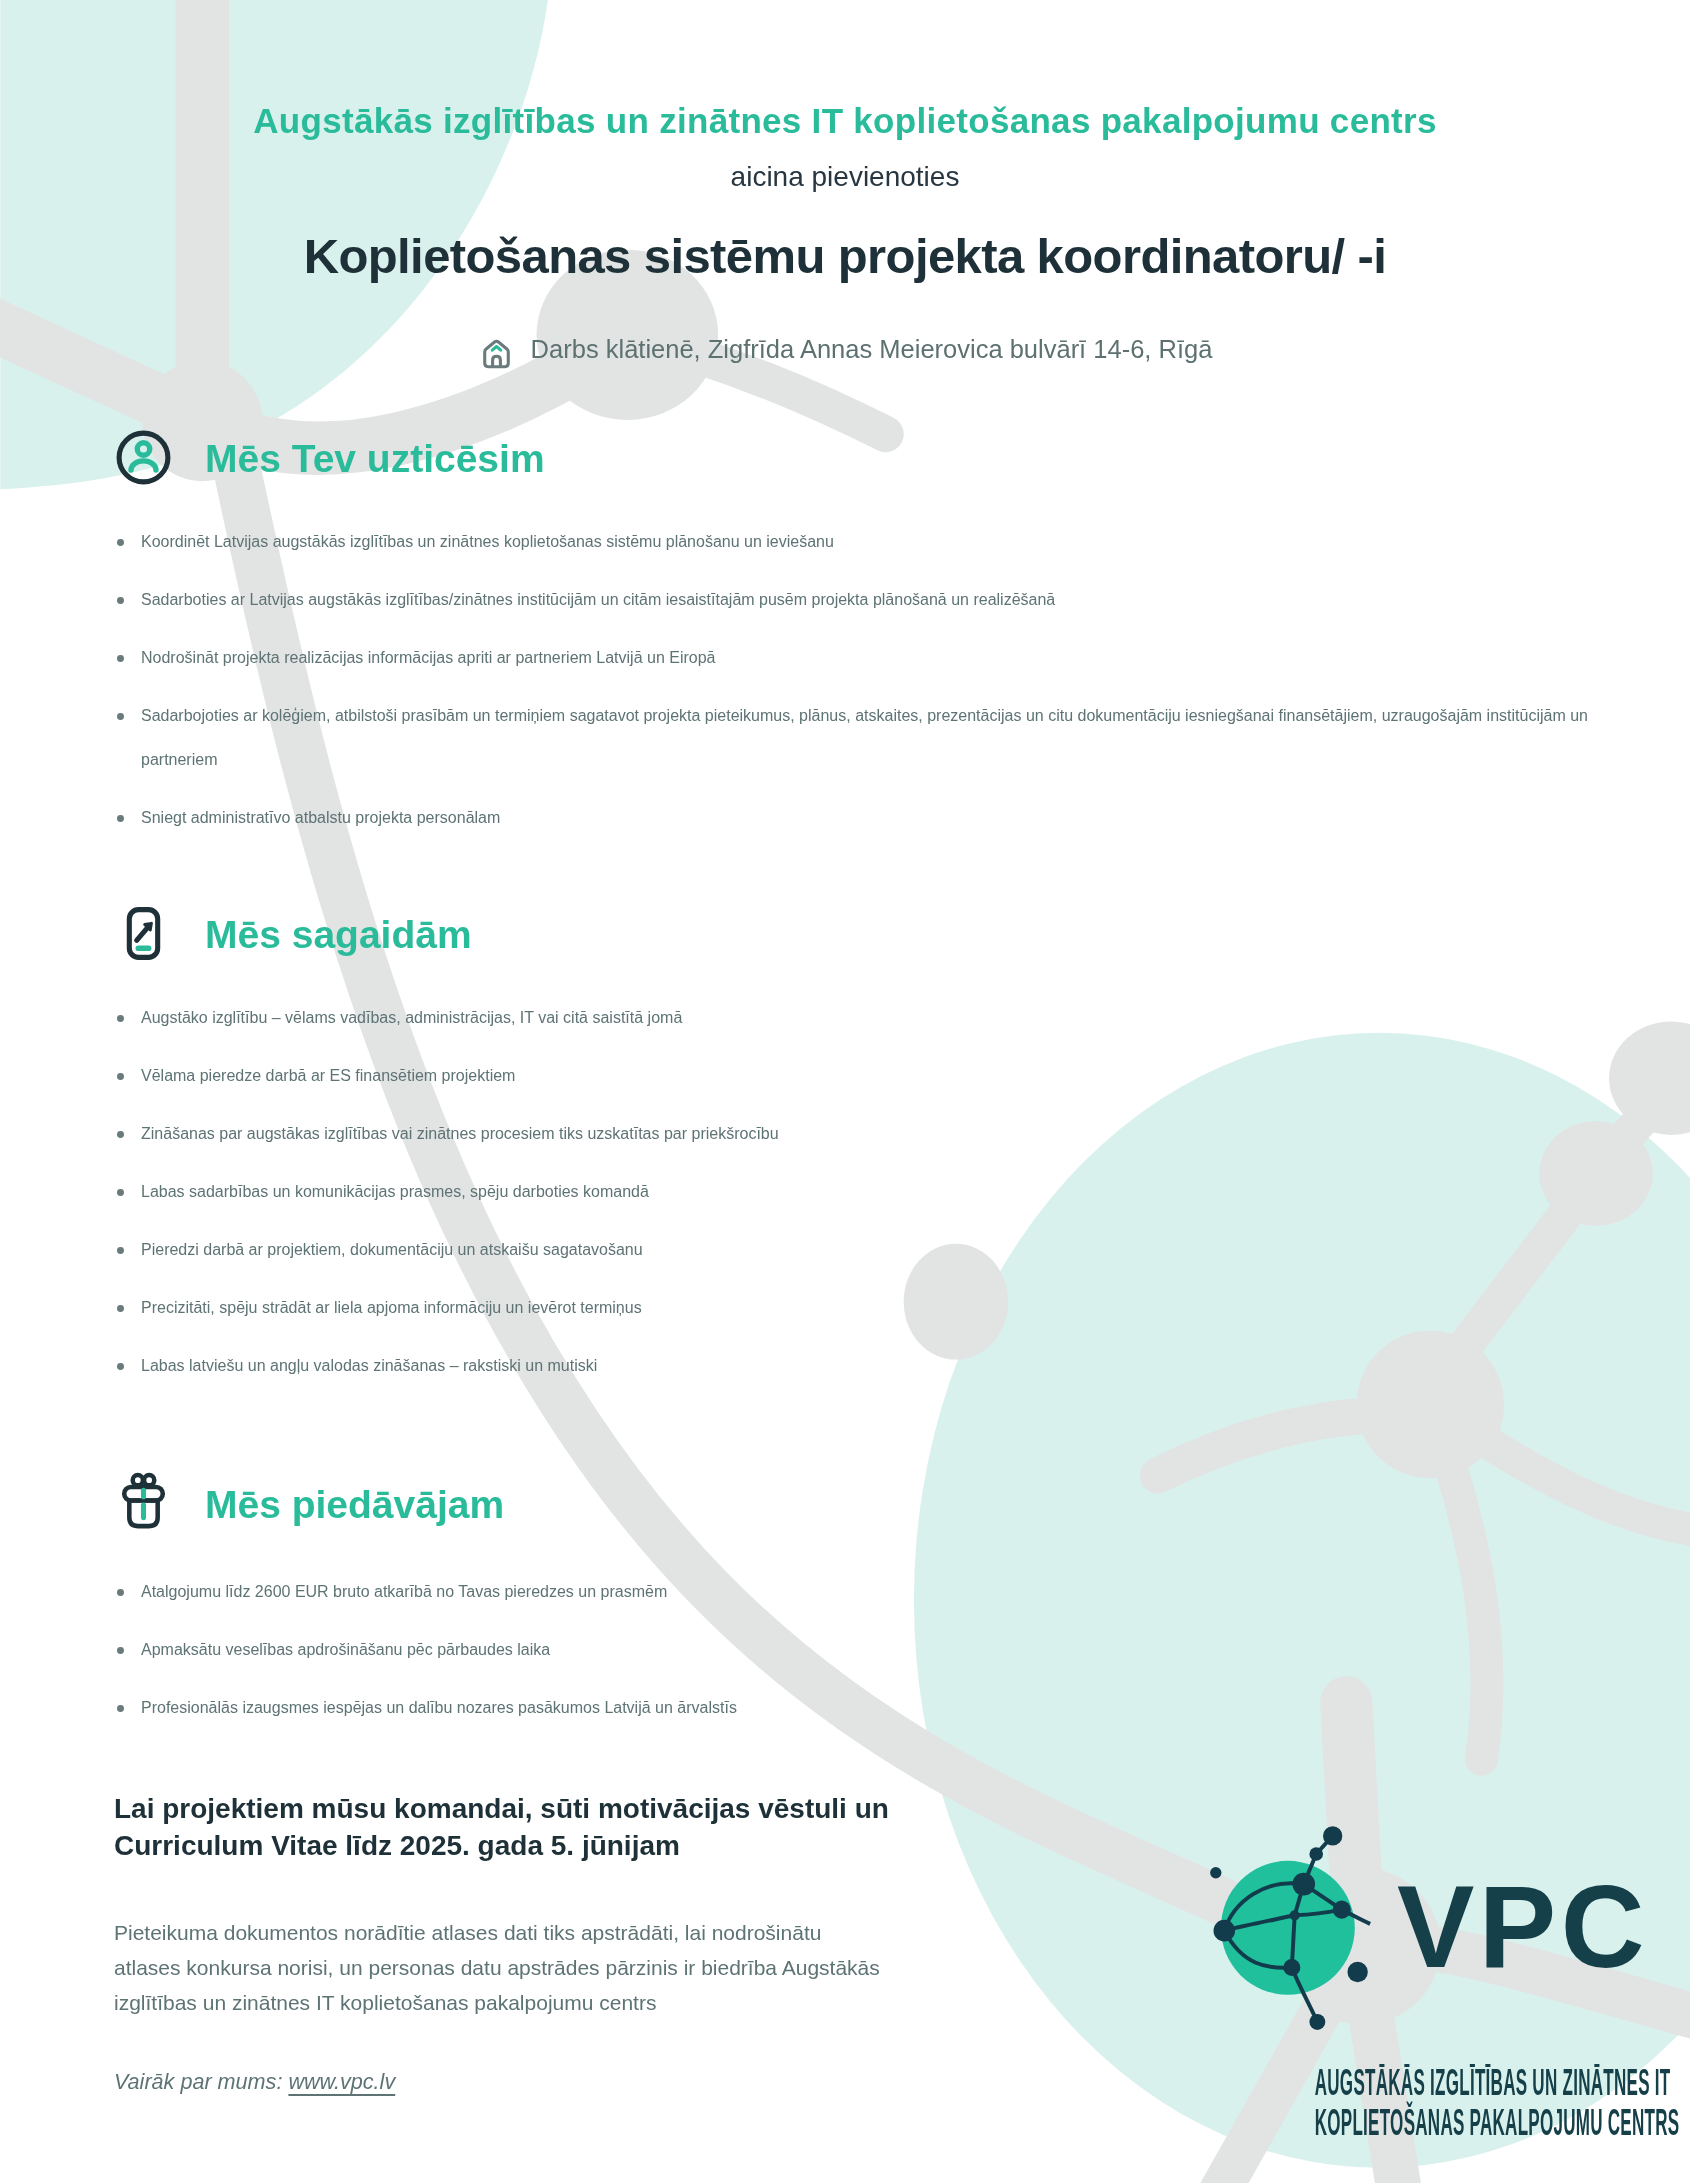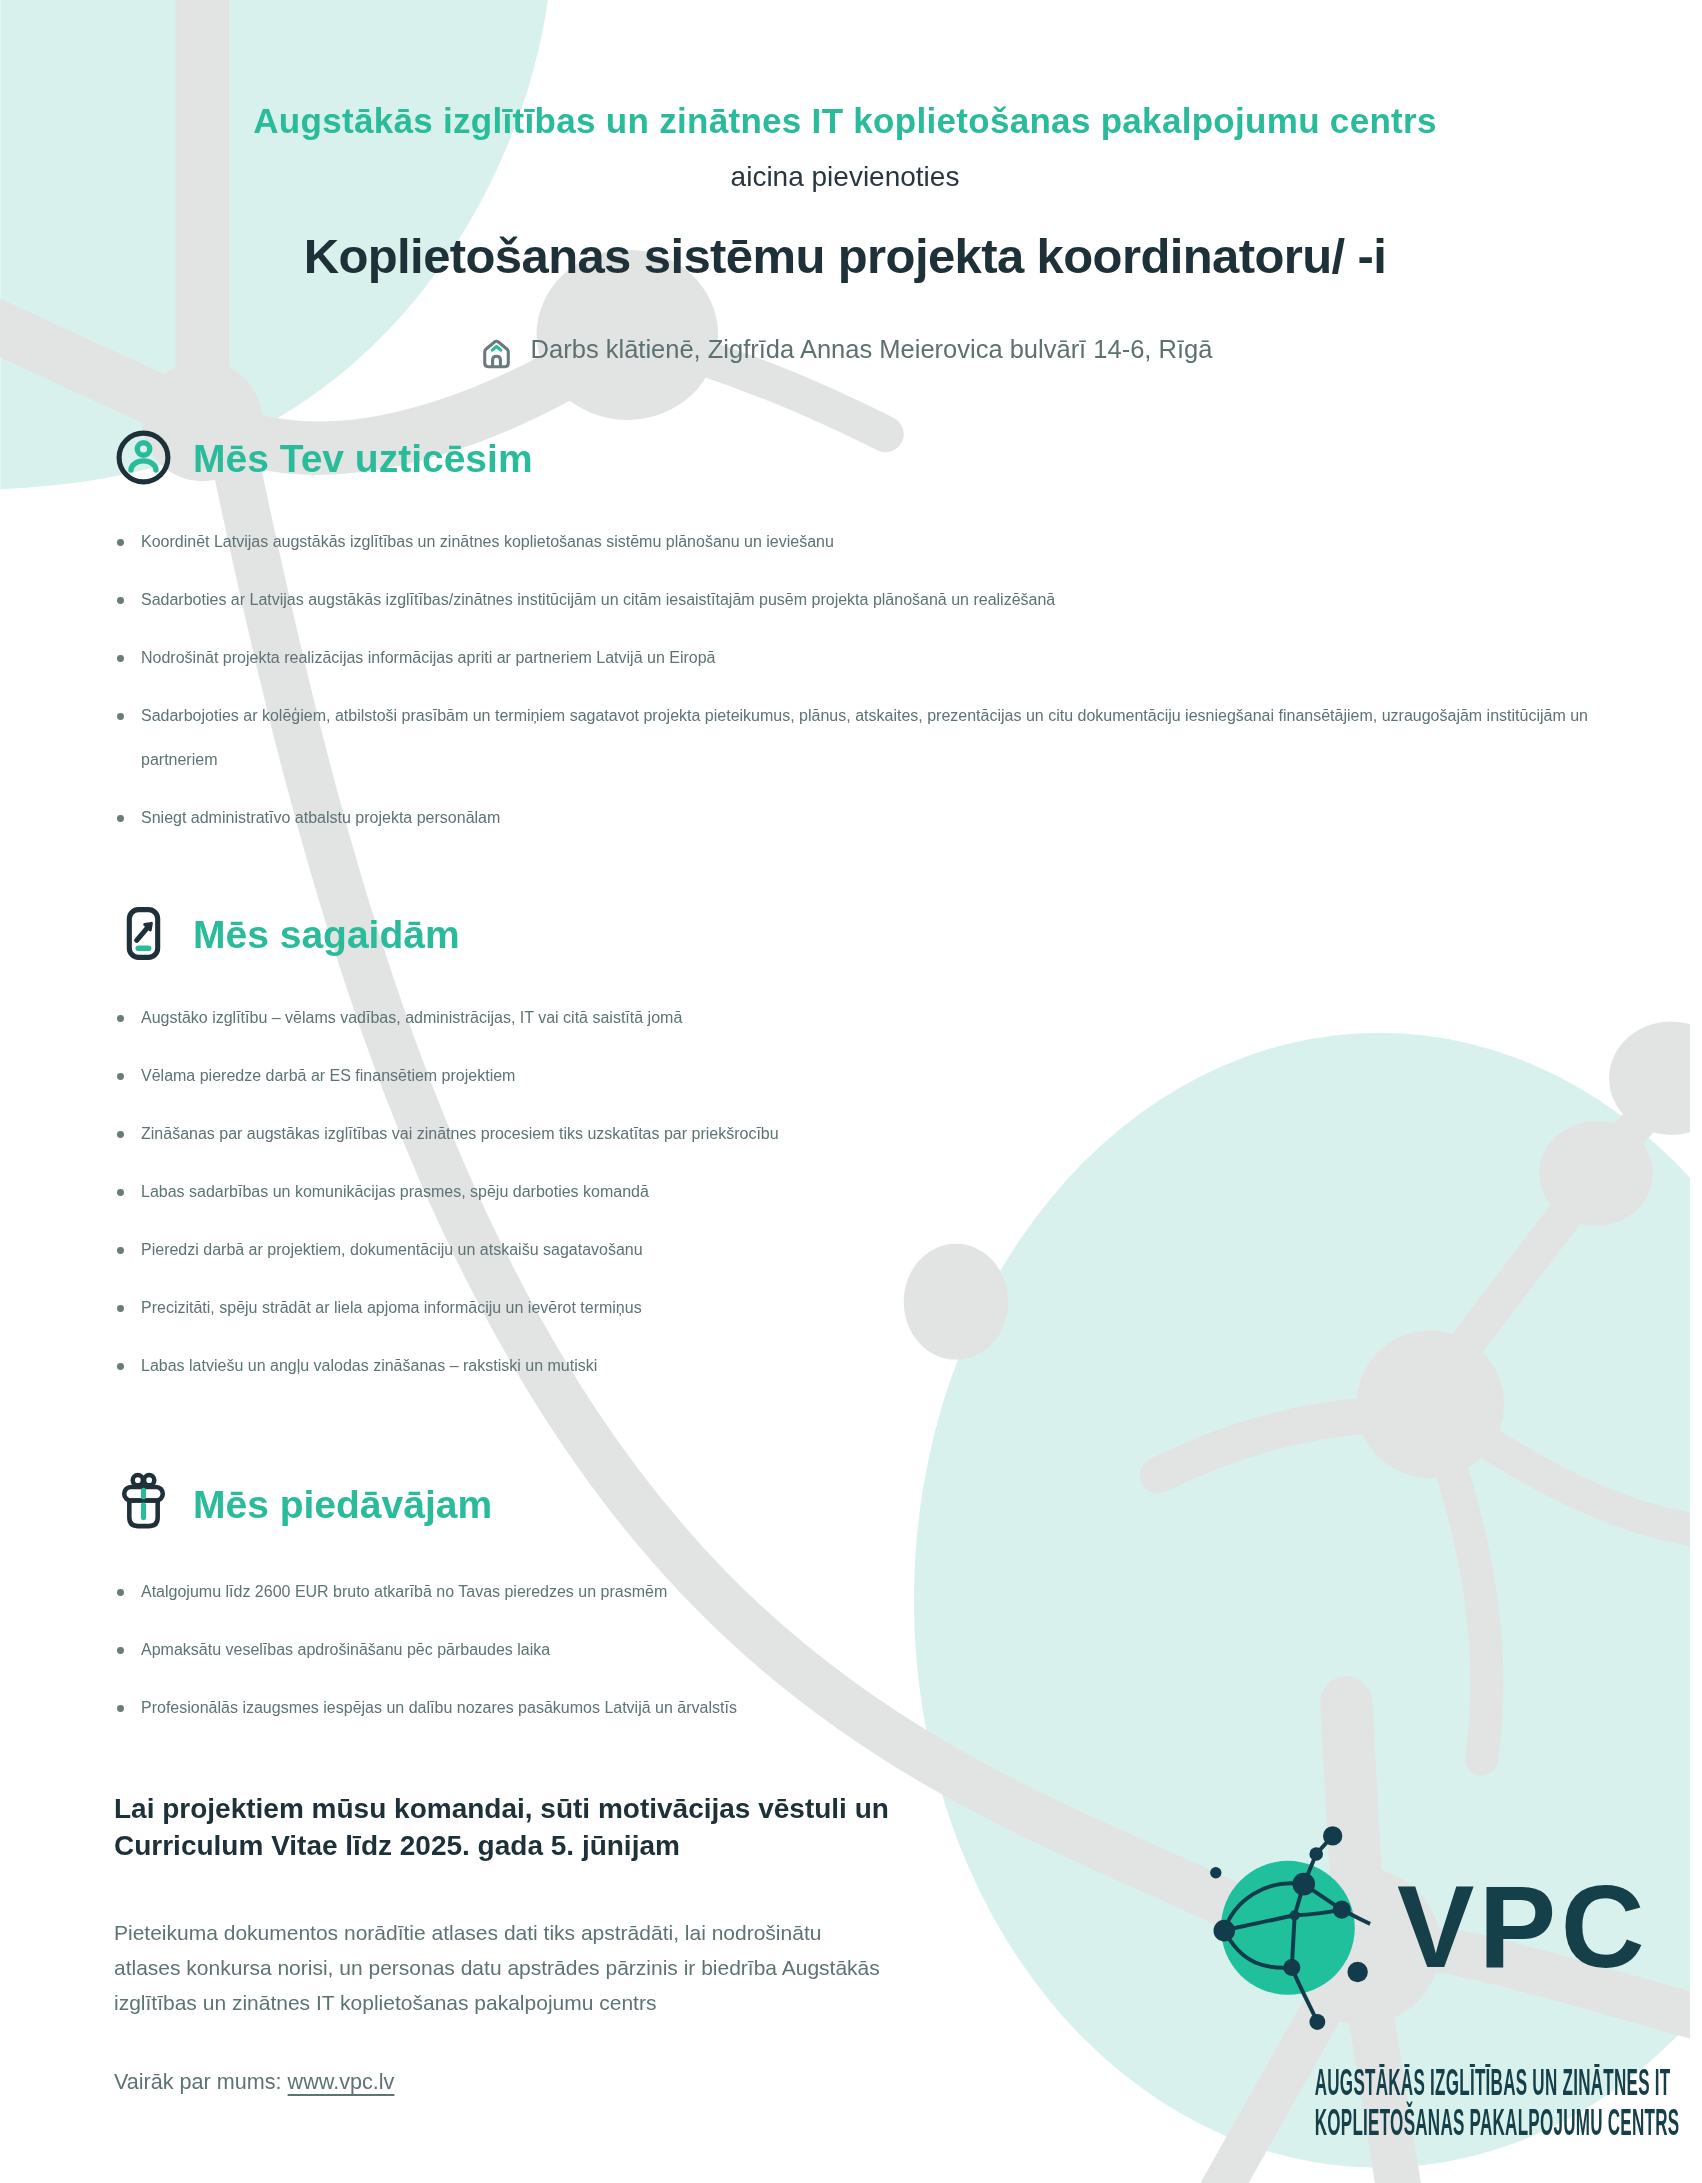--- a/index.html
+++ b/index.html
@@ -14,38 +14,38 @@
   header { text-align:center; padding-top:101px; }
   .org { font-size:35px; font-weight:bold; color:#29bb9a; letter-spacing:0.3px; }
   .invite { margin-top:20.4px; font-size:28px; color:#273640; }
   .title { margin-top:35px; font-size:49px; font-weight:bold; color:#1e3038; letter-spacing:-0.6px; }
   .location-row { margin-top:51px; display:flex; justify-content:center; align-items:flex-start; gap:16px;
                   font-size:25.5px; color:#5c7170; }
   .location-row svg { display:block; }
 
   
   main { padding:0 96px 0 114px; }
-  .sec-head { display:flex; align-items:center; gap:20px; }
+  .sec-head { display:flex; align-items:center; gap:32px; }
   .sec-head h2 { font-size:39px; font-weight:bold; color:#29bb9a; margin:0; }
   .sec-icon { width:59px; flex:none; }
   #sec1 { margin-top:56px; }
   #sec2 { margin-top:64px; }
   #sec3 { margin-top:83px; }
   .bullets { list-style:none; margin:31px 0 0 0; padding:0; max-width:1476px; }
   .bullets li { position:relative; padding-left:27px; font-size:16px; line-height:44px;
                 margin-bottom:14px; color:#5e7374; }
   .bullets li::before { content:""; position:absolute; left:3.4px; top:19px; width:6.8px; height:6.8px;
                         border-radius:50%; background:#6a7b7c; }
 
   
   .closing { margin-top:60px; padding-left:114px; max-width:993px; }
   .cta-line { font-size:28px; line-height:37px; font-weight:bold; color:#1e3038; }
   .privacy { margin-top:51px; }
   .privacy-line { font-size:21px; line-height:35px; color:#5e7374; }
-  .more { margin-top:49px; font-size:21.6px; color:#5e7374; }
+  .more { margin-top:49px; font-size:21.6px; color:#5e7374;font-style:italic; }
   .more .site { text-decoration:underline; text-underline-offset:4.5px; cursor:pointer; }
 
   
   .logo { position:absolute; left:1180px; top:1800px; width:499px; z-index:1; }
   .logo-row { display:flex; align-items:center; height:261px; }
   .logo-wordmark { font-size:116px; font-weight:bold; color:#15404a; letter-spacing:4.5px;
                    margin-left:24px; line-height:1; padding-bottom:8px; }
   .logo-caption { margin-top:2.3px; text-align:center; font-weight:bold; color:#15404a; }
   .cap-line { display:block; font-size:37px; line-height:40px; white-space:nowrap;
               transform:scaleX(0.46); transform-origin:50% 50%; letter-spacing:0.6px; }

